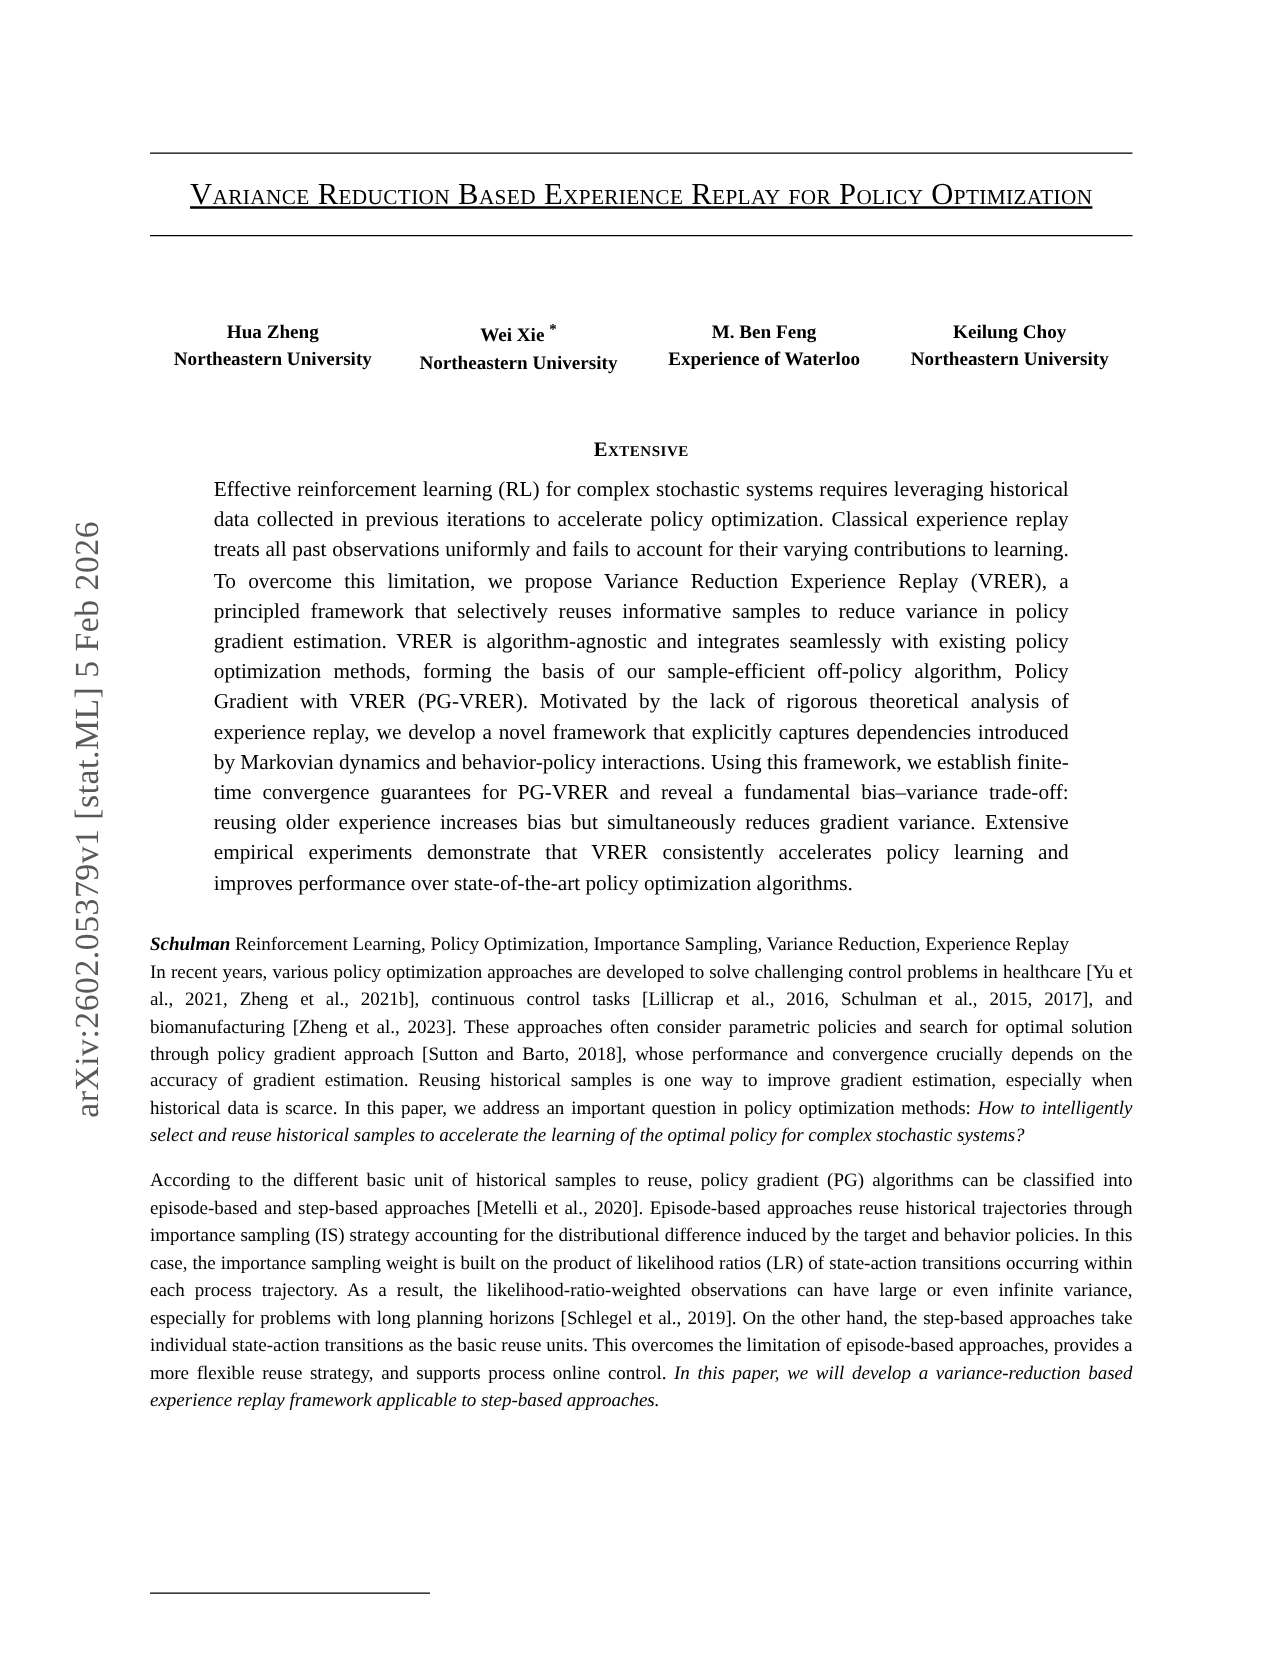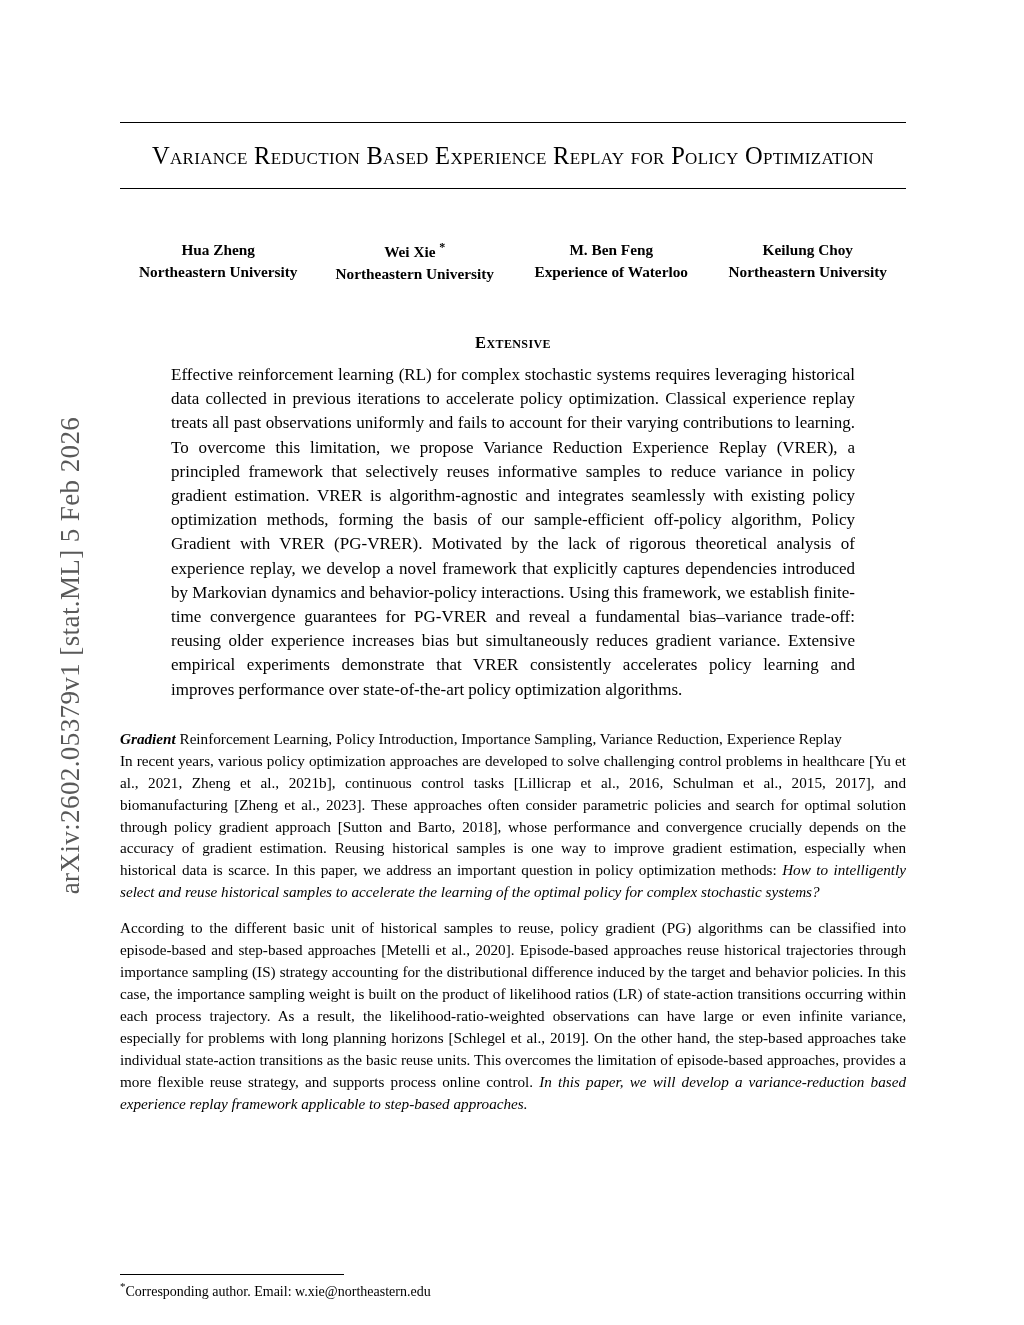--- a/index.html
+++ b/index.html
@@ -60,25 +60,26 @@
   }
 
   .title {
     text-align: center;
     font-variant: small-caps;
     font-size: 24.5px;
     line-height: 1.32;
     letter-spacing: 0.3px;
     margin: 17px 0 16px 0;
     padding: 0 6px;
+    text-decoration: underline;
   }
 
   .authors {
     display: flex;
-    margin-top: 50px;
+    margin-top: 66px;
     width: 786px;
   }
   .author {
     flex: 1 1 25%;
     text-align: center;
     font-size: 15.3px;
     line-height: 1.42;
   }
   .author .name {
     font-weight: bold;
@@ -195,32 +196,29 @@
       <div class="author">
         <div class="name">Keilung Choy</div>
         <div class="aff">Northeastern University</div>
       </div>
     </div>
 
     <div class="abstract-head">Extensive</div>
     <div class="abstract-body">Effective reinforcement learning (RL) for complex stochastic systems requires leveraging historical data collected in previous iterations to accelerate policy optimization. Classical experience replay treats all past observations uniformly and fails to account for their varying contributions to learning. To overcome this limitation, we propose Variance Reduction Experience Replay (VRER), a principled framework that selectively reuses informative samples to reduce variance in policy gradient estimation. VRER is algorithm-agnostic and integrates seamlessly with existing policy optimization methods, forming the basis of our sample-efficient off-policy algorithm, Policy Gradient with VRER (PG-VRER). Motivated by the lack of rigorous theoretical analysis of experience replay, we develop a novel framework that explicitly captures dependencies introduced by Markovian dynamics and behavior-policy interactions. Using this framework, we establish finite-time convergence guarantees for PG-VRER and reveal a fundamental bias–variance trade-off: reusing older experience increases bias but simultaneously reduces gradient variance. Extensive empirical experiments demonstrate that VRER consistently accelerates policy learning and improves performance over state-of-the-art policy optimization algorithms.</div>
 
     <div class="keywords">
-      <span class="kw-label">Gradient</span>
-      <span>Reinforcement Learning, Policy Introduction, Importance Sampling, Variance Reduction, Experience Replay</span>
+      <span class="kw-label">Schulman</span>
+      <span>Reinforcement Learning, Policy Optimization, Importance Sampling, Variance Reduction, Experience Replay</span>
     </div>
 
 
     <div class="para">
       <span>In recent years, various policy optimization approaches are developed to solve challenging control problems in healthcare [Yu et al., 2021, Zheng et al., 2021b], continuous control tasks [Lillicrap et al., 2016, Schulman et al., 2015, 2017], and biomanufacturing [Zheng et al., 2023]. These approaches often consider parametric policies and search for optimal solution through policy gradient approach [Sutton and Barto, 2018], whose performance and convergence crucially depends on the accuracy of gradient estimation. Reusing historical samples is one way to improve gradient estimation, especially when historical data is scarce. In this paper, we address an important question in policy optimization methods: </span><em>How to intelligently select and reuse historical samples to accelerate the learning of the optimal policy for complex stochastic systems?</em>
     </div>
 
     <div class="para tight">
       <span>According to the different basic unit of historical samples to reuse, policy gradient (PG) algorithms can be classified into episode-based and step-based approaches [Metelli et al., 2020]. Episode-based approaches reuse historical trajectories through importance sampling (IS) strategy accounting for the distributional difference induced by the target and behavior policies. In this case, the importance sampling weight is built on the product of likelihood ratios (LR) of state-action transitions occurring within each process trajectory. As a result, the likelihood-ratio-weighted observations can have large or even infinite variance, especially for problems with long planning horizons [Schlegel et al., 2019]. On the other hand, the step-based approaches take individual state-action transitions as the basic reuse units. This overcomes the limitation of episode-based approaches, provides a more flexible reuse strategy, and supports process online control. </span><em>In this paper, we will develop a variance-reduction based experience replay framework applicable to step-based approaches.</em>
     </div>
 
     <div class="footnote-rule"></div>
-    <div class="footnote">
-      <span class="fstar">*</span><span>Corresponding author. Email: w.xie@northeastern.edu</span>
-    </div>
 
   </div>
 </div>
 
 </body></html>

